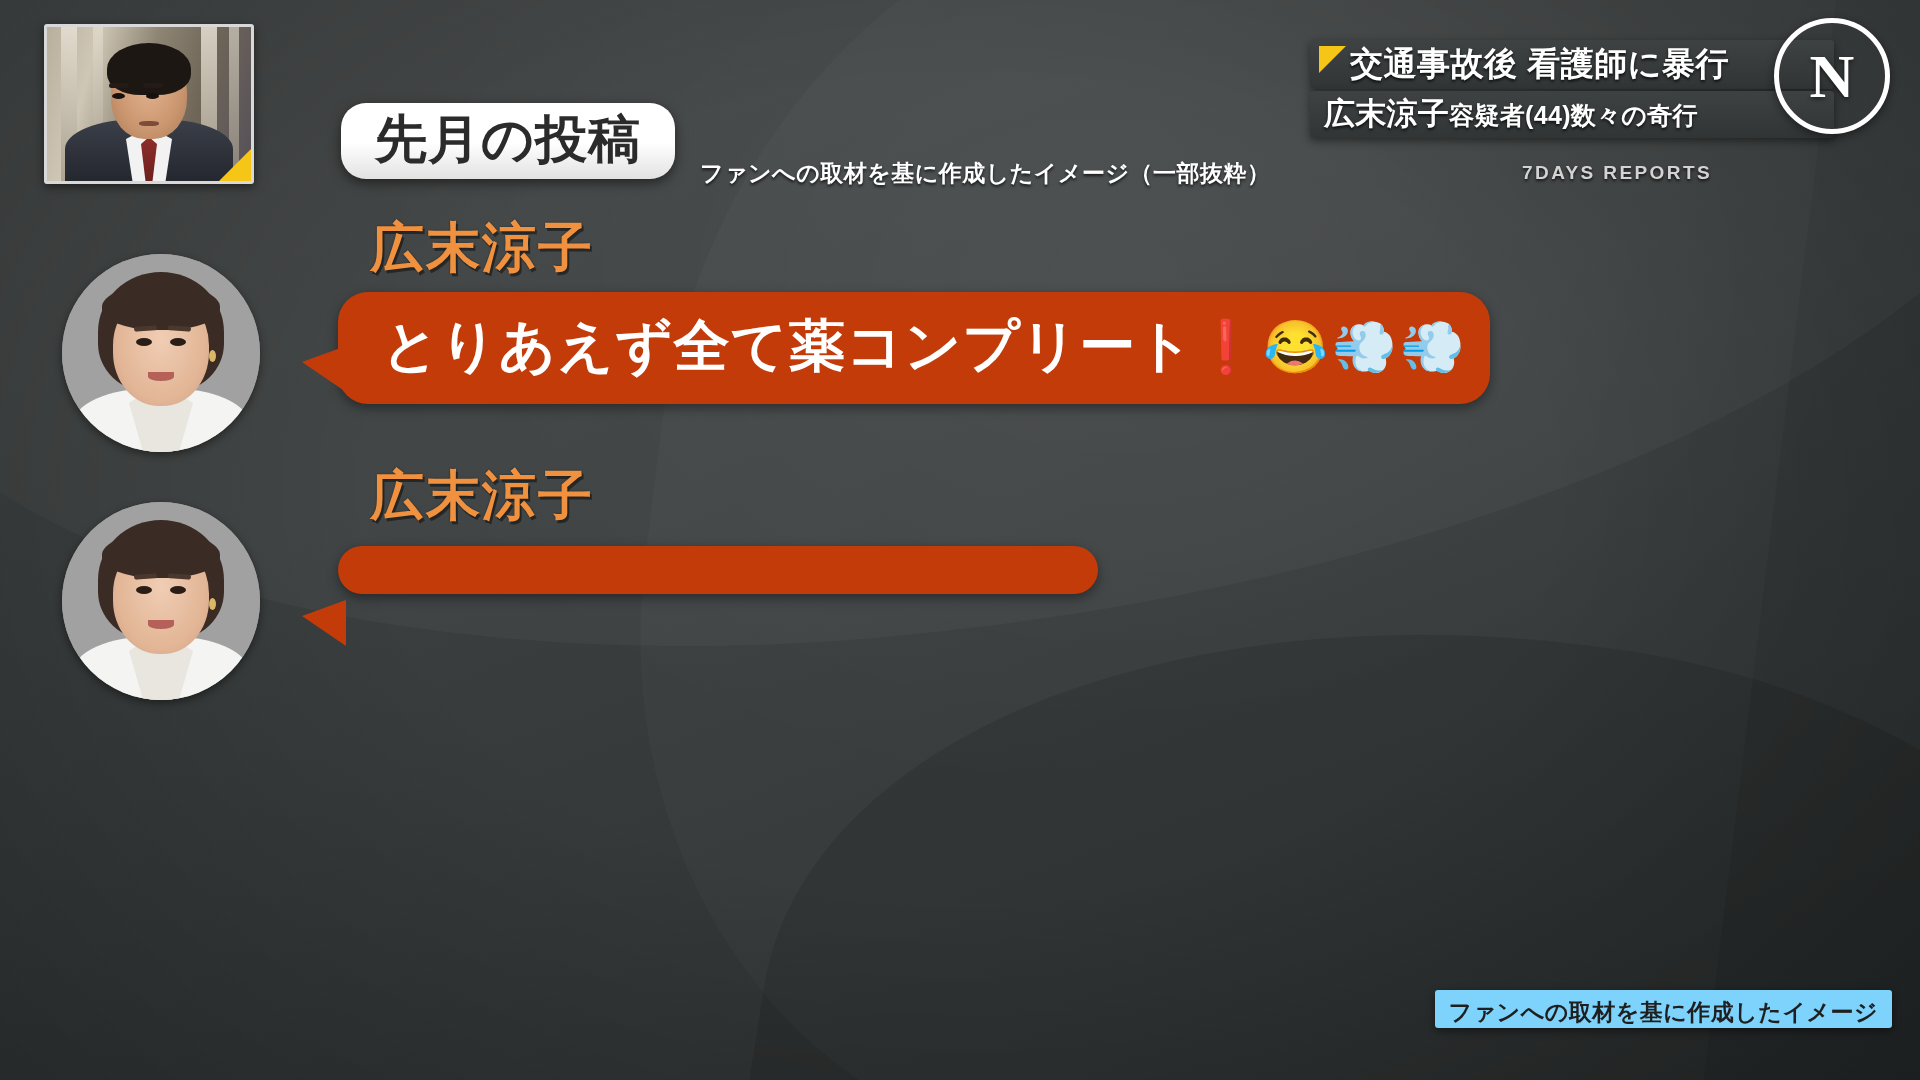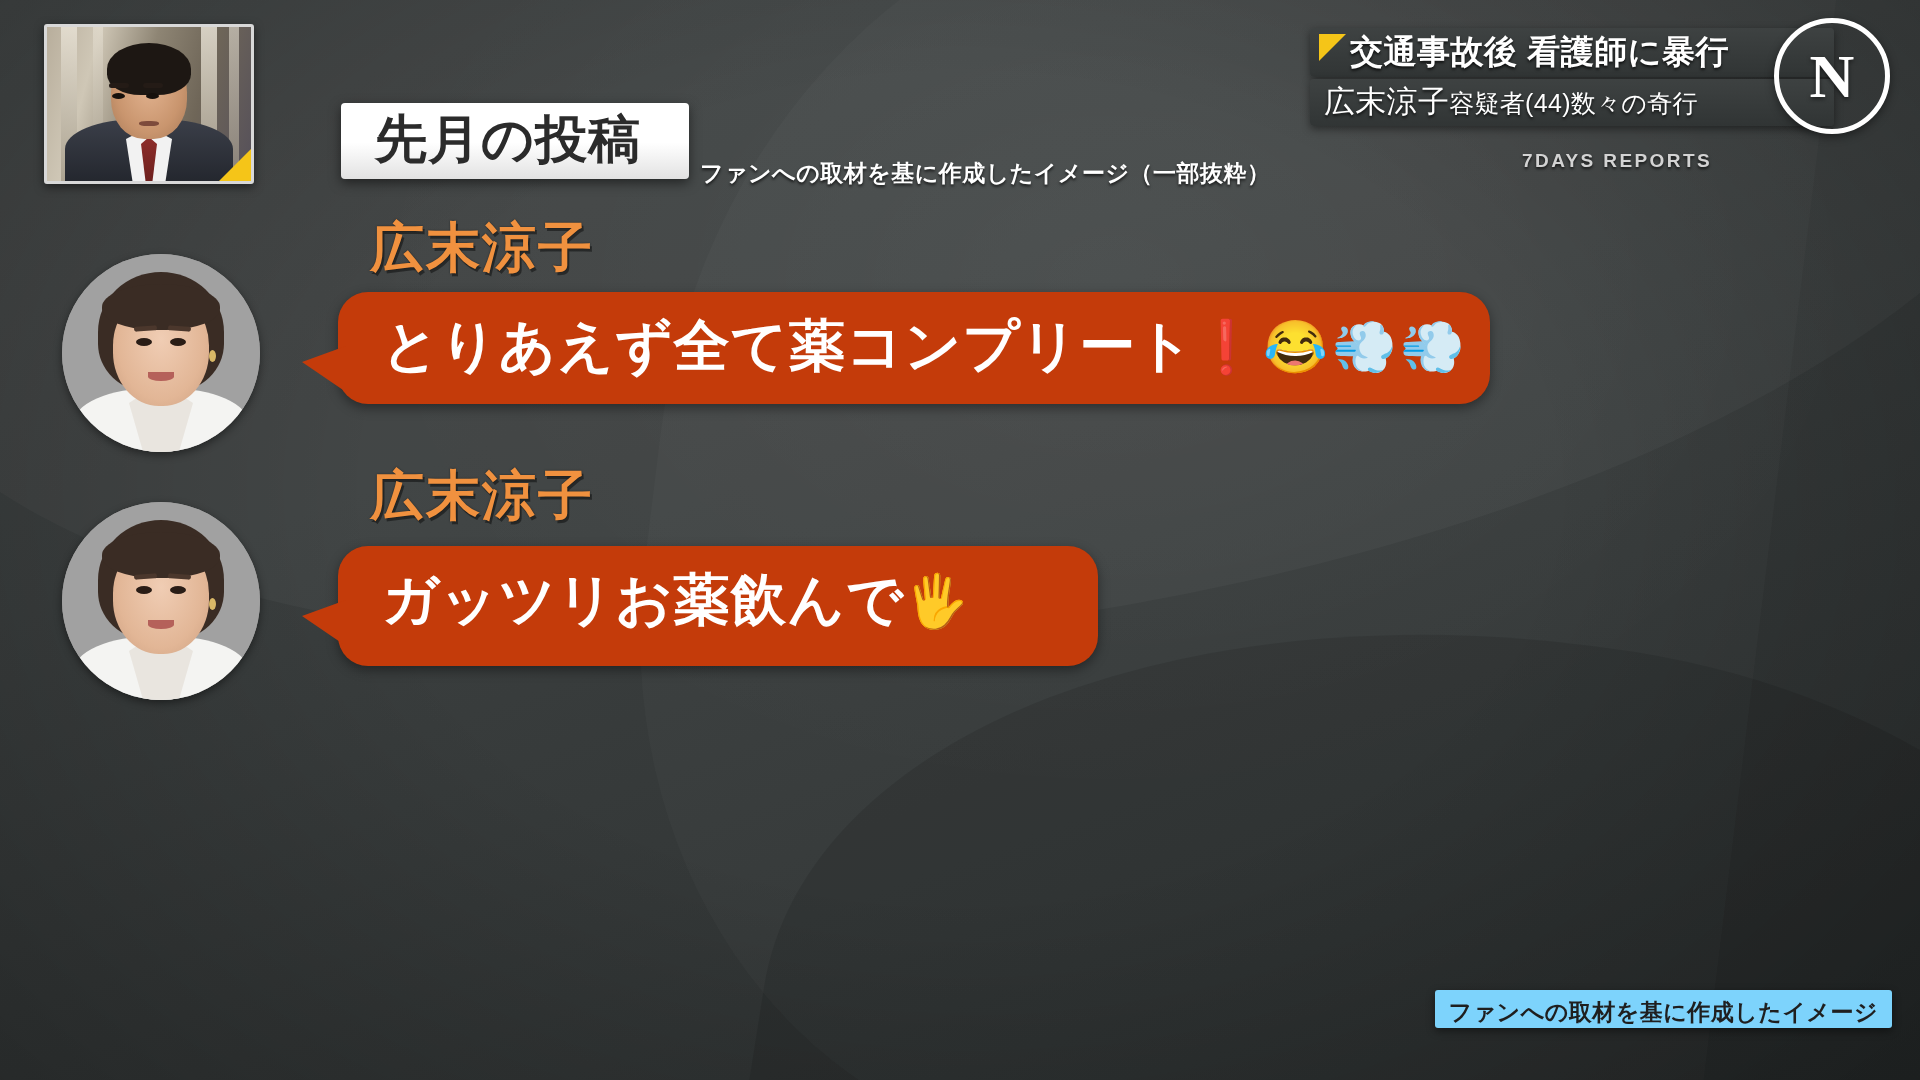--- a/index.html
+++ b/index.html
@@ -118,21 +118,21 @@
   }
   .anchor-inset .corner {
     position:absolute; right:0; bottom:0;
     width:0; height:0;
     border-left:32px solid transparent;
     border-bottom:32px solid #f5c518;
   }
 
   
   .headline {
-    position:absolute; right:86px; top:28px;
+    position:absolute; right:86px; top:40px;
     width:524px;
   }
   .hl-row {
     position:relative;
     background:linear-gradient(180deg, rgba(62,66,66,0.96), rgba(48,52,52,0.96));
     box-shadow:0 3px 8px rgba(0,0,0,0.45);
     border-radius:4px;
     padding:5px 12px 6px 40px;
     margin-bottom:2px;
   }
@@ -143,21 +143,21 @@
     border-left:27px solid #f5c518;
     border-bottom:27px solid transparent;
   }
   .hl-line1 {
     font-size:33px; font-weight:bold; color:#ffffff;
     letter-spacing:0.5px; line-height:1.16;
     text-shadow:0 2px 3px rgba(0,0,0,0.75);
     white-space:nowrap;
   }
   .hl-line2 {
-    font-size:31px; font-weight:normal; color:#ffffff;
+    font-size:31px; font-weight:bold; color:#ffffff;
     letter-spacing:0.3px; line-height:1.16;
     text-shadow:0 2px 3px rgba(0,0,0,0.75);
     white-space:nowrap;
   }
   .hl-line2 .small { font-size:25px; }
   .hl-program {
     margin-top:24px;
     text-align:right;
     padding-right:122px;
     font-size:19px; font-weight:bold;
@@ -175,23 +175,23 @@
     color:#ffffff;
     font-size:62px; font-weight:bold;
     font-family:"Liberation Serif", serif;
     text-shadow:0 2px 4px rgba(0,0,0,0.55);
     box-shadow:0 3px 10px rgba(0,0,0,0.45);
   }
 
   
   .plate {
     position:absolute; left:341px; top:103px;
-    padding:9px 48px 13px 34px;
+    padding:9px 34px 13px 34px;
     background:linear-gradient(180deg,#ffffff 0%,#ffffff 52%,#e2e2e2 100%);
-    border-radius:4px;
+    border-radius:25px;
     box-shadow:0 4px 12px rgba(0,0,0,0.5);
   }
   .plate-text {
     font-size:52px; font-weight:bold; color:#2b2b2b;
     letter-spacing:1px; line-height:1.04; white-space:nowrap;
   }
   .plate-note {
     position:absolute; left:700px; top:158px;
     font-size:23px; font-weight:bold; color:#ffffff;
     letter-spacing:0.5px; white-space:nowrap;
@@ -401,23 +401,20 @@
       <div class="av-brow l"></div>
       <div class="av-brow r"></div>
       <div class="av-eye l"></div>
       <div class="av-eye r"></div>
       <div class="av-mouth"></div>
       <div class="av-earring"></div>
     </div>
     <div class="name">広末涼子</div>
     <div class="bubble b2" style="background:#C43B0A">
       <span class="tail"></span>
-      <div class="bubble-text">
-        <span>ガッツリお薬飲んで</span><span class="emo">🖐</span>
-      </div>
     </div>
   </div>
 
 </div>
 
 <div class="caption">
   <div class="caption-text">ファンへの取材を基に作成したイメージ</div>
 </div>
 
 </body></html>

